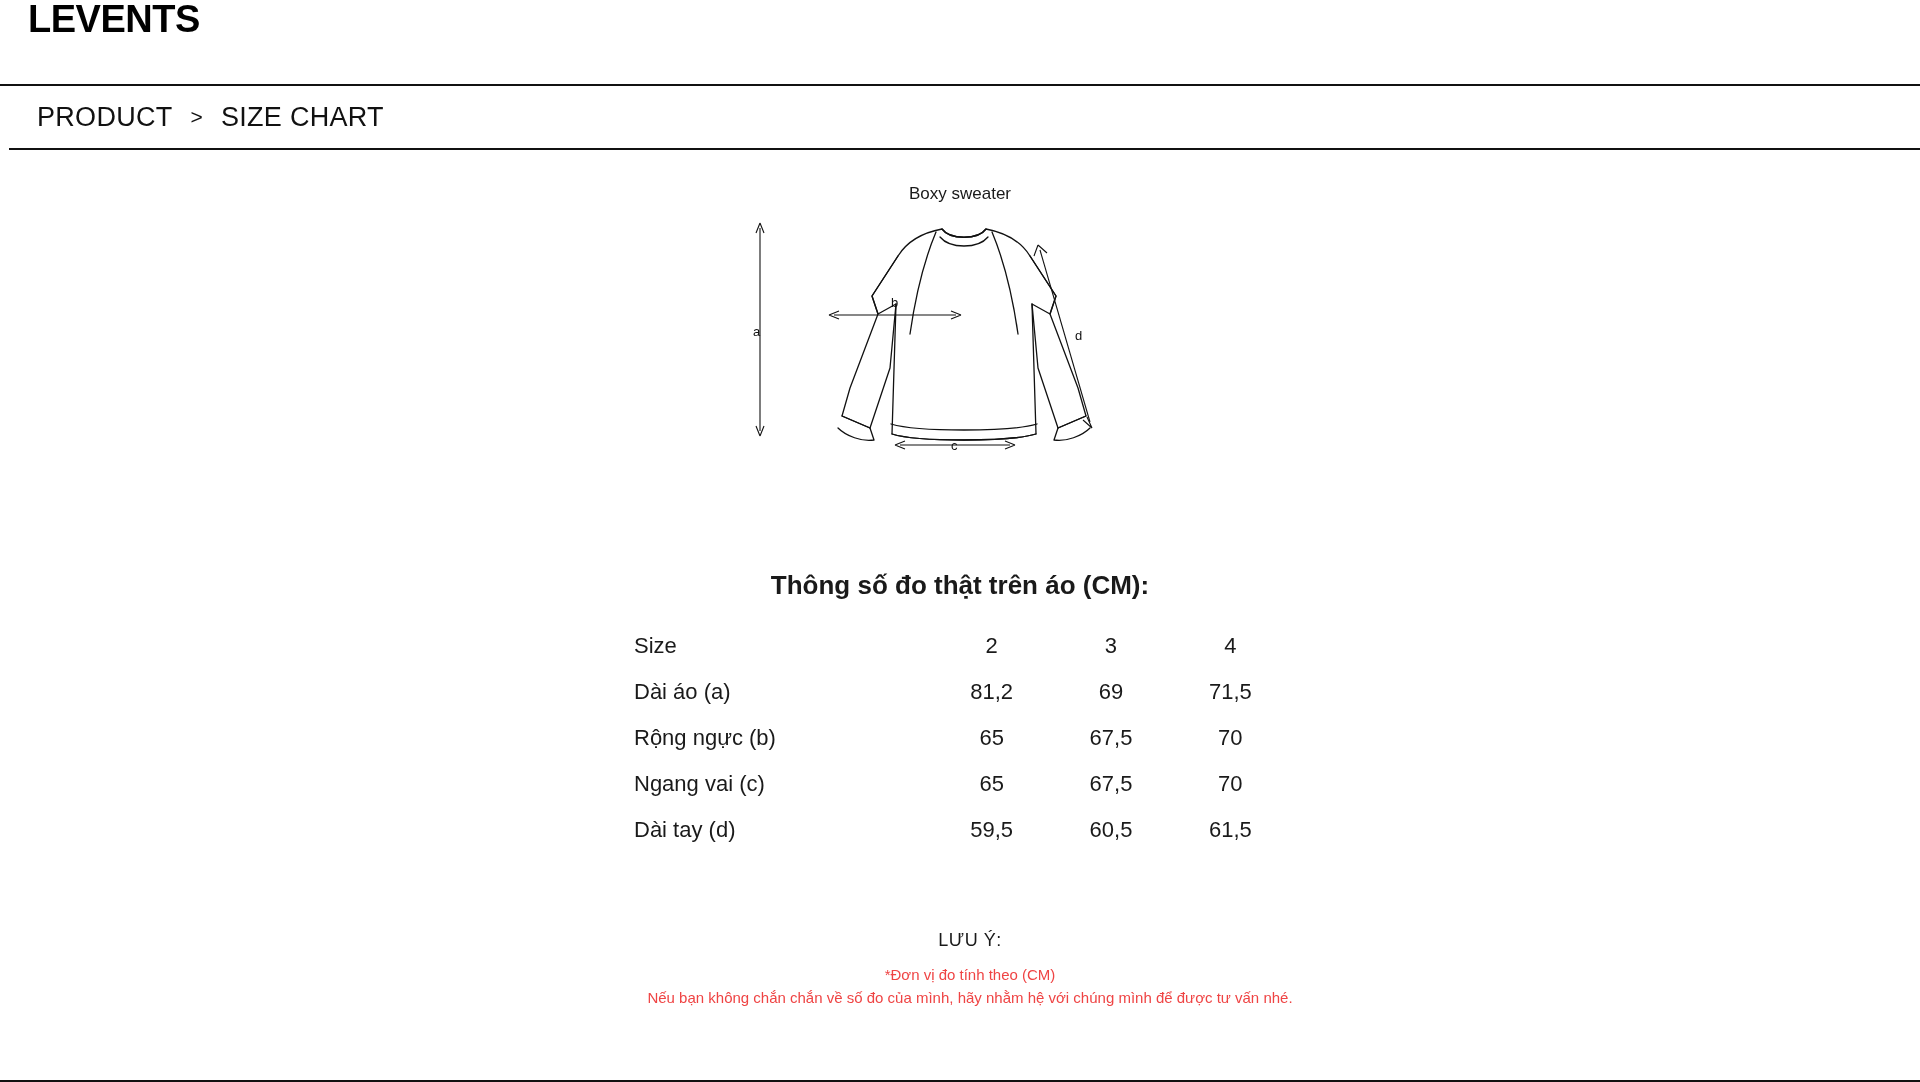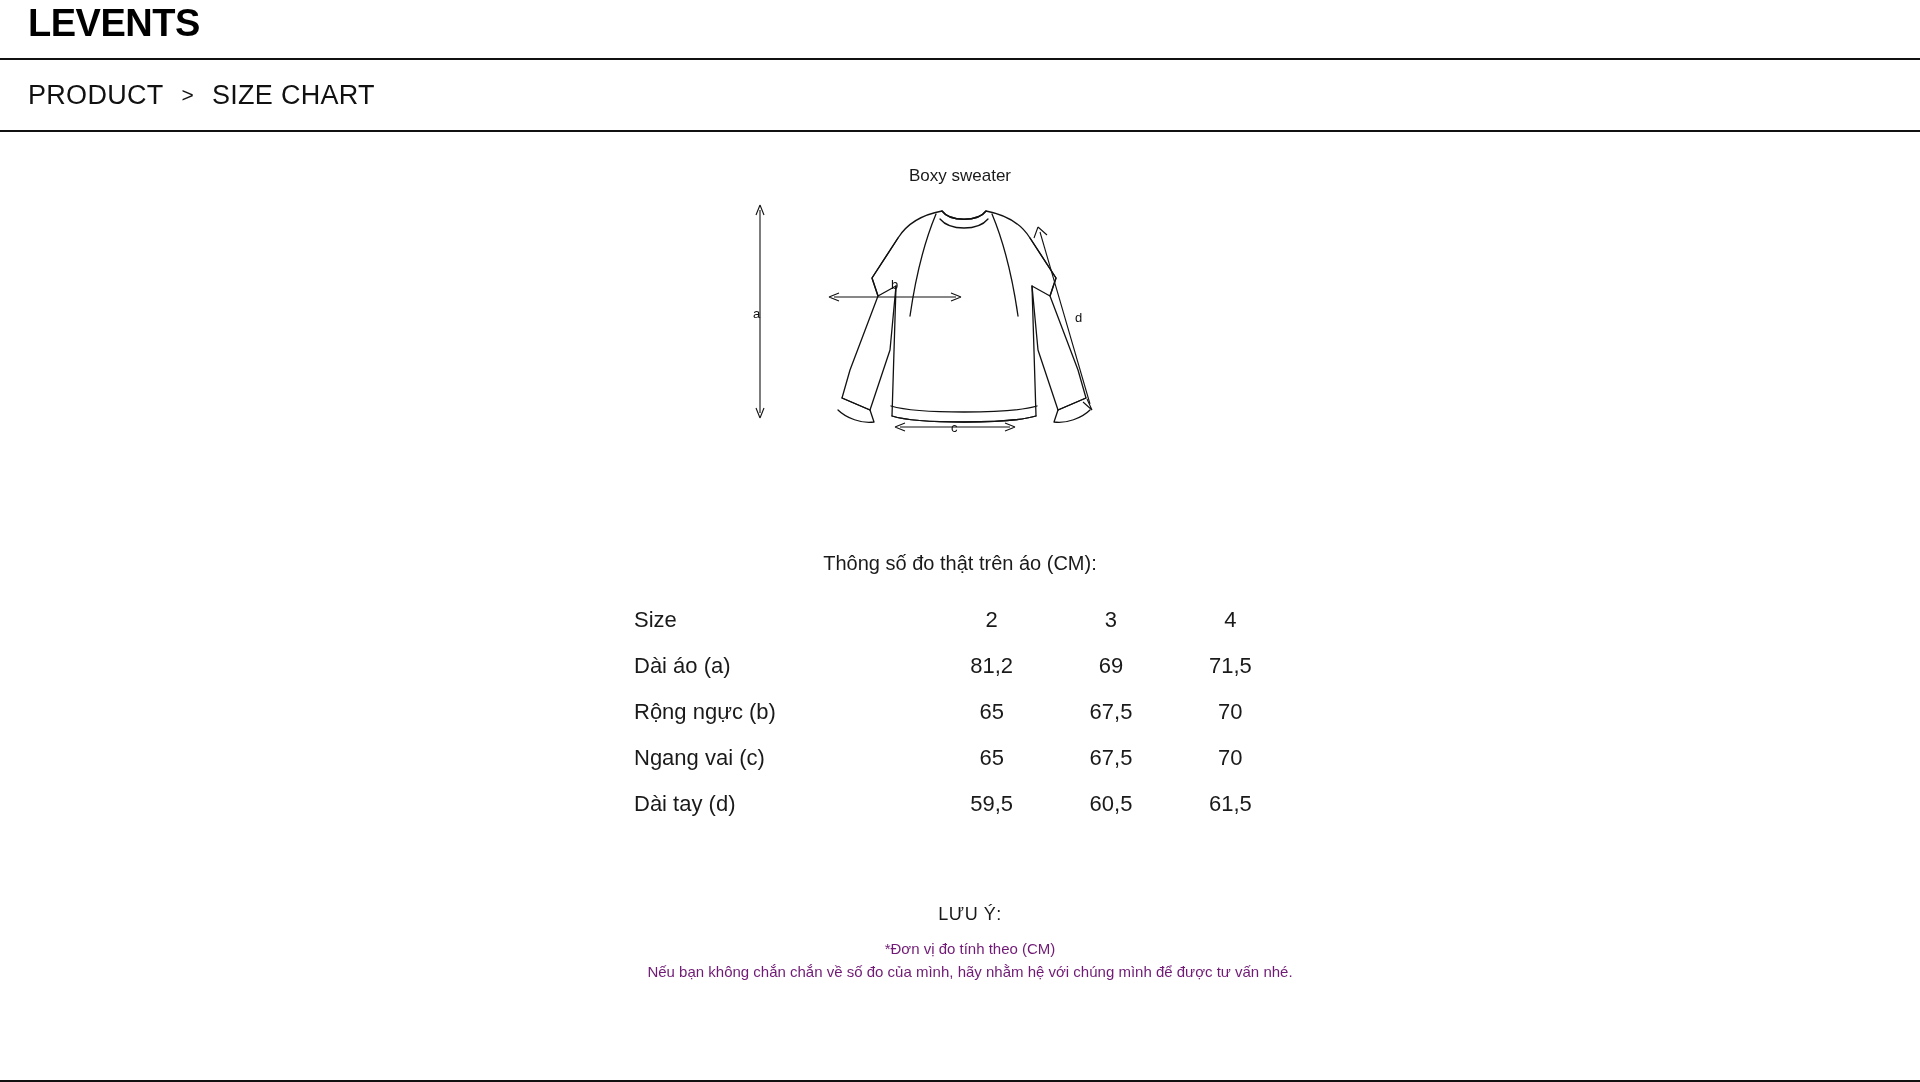--- a/index.html
+++ b/index.html
@@ -18,43 +18,44 @@
   .page {
     position: relative;
     width: 1920px;
     height: 1082px;
     background: #fff;
     box-sizing: border-box;
   }
 
   
   .brand-bar {
-    height: 60px;
+    height: 86px;
     display: flex;
-    align-items: flex-end;
-    padding: 16px 28px;
+    align-items: flex-start;
+    padding: 0 28px;
     box-sizing: border-box;
     border-bottom: 2px solid #111;
   }
   .brand-logo {
     font-size: 38px;
     font-weight: 700;
     letter-spacing: -0.5px;
     color: #000;
     line-height: 1;
   }
 
   .breadcrumb-bar {
-    height: 72px;
+    height: 64px;
     display: flex;
     align-items: center;
     padding: 0 28px;
     box-sizing: border-box;
     border-bottom: 2px solid #111;
     gap: 18px;
+    margin-left: 9px;
   }
   .crumb {
     font-size: 27px;
     color: #111;
     letter-spacing: 0.3px;
     font-weight: 400;
   }
   .crumb-sep {
     font-size: 21px;
     color: #111;
@@ -73,25 +74,25 @@
     font-weight: 400;
   }
 
   .diagram-wrap {
     display: flex;
     justify-content: center;
     margin-top: 14px;
   }
 
   .measure-title {
-    font-size: 20px;
+    font-size: 26px;
     color: #1a1a1a;
     margin-top: 52px;
     margin-bottom: 6px;
-    font-weight: 400;
+    font-weight: 700;
   }
 
   table.size-table {
     margin: 22px auto 0 auto;
     border-collapse: collapse;
     width: 660px;
   }
   table.size-table td {
     font-size: 22px;
     color: #1a1a1a;
@@ -114,21 +115,21 @@
     margin-left: 20px;
   }
   .notes-title {
     font-size: 18px;
     color: #1a1a1a;
     letter-spacing: 0.5px;
     margin-bottom: 8px;
   }
   .note-line {
     font-size: 15px;
-    color: #701a75;
+    color: #ef4444;
   }
 
   .footer-rule {
     position: absolute;
     left: 0;
     right: 0;
     bottom: 0;
     height: 2px;
     background: #111;
   }

